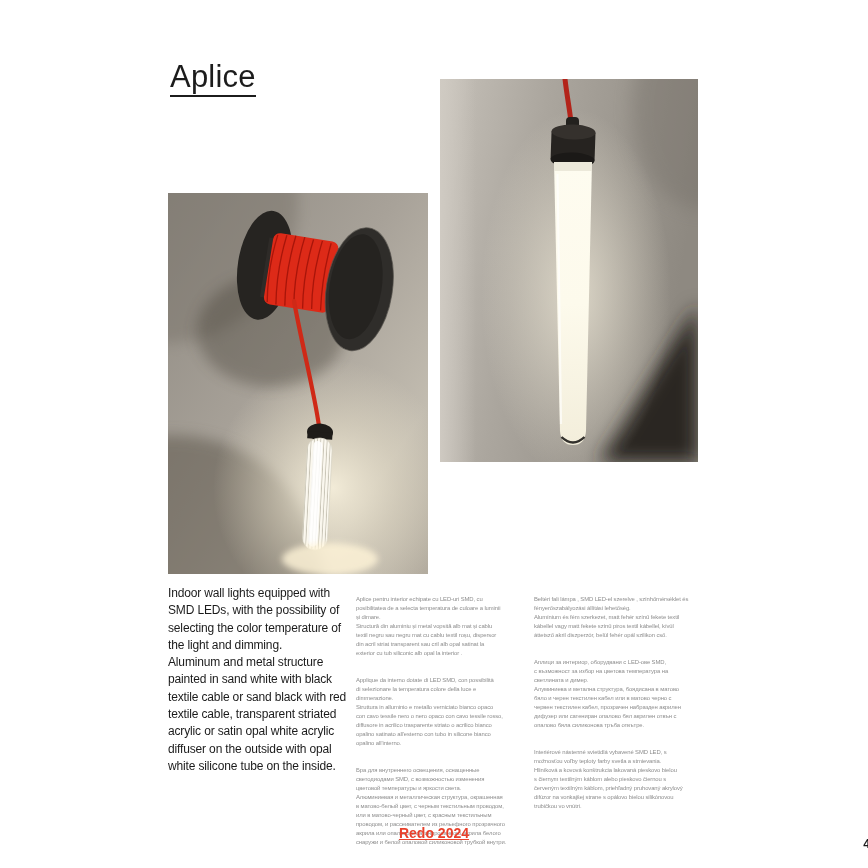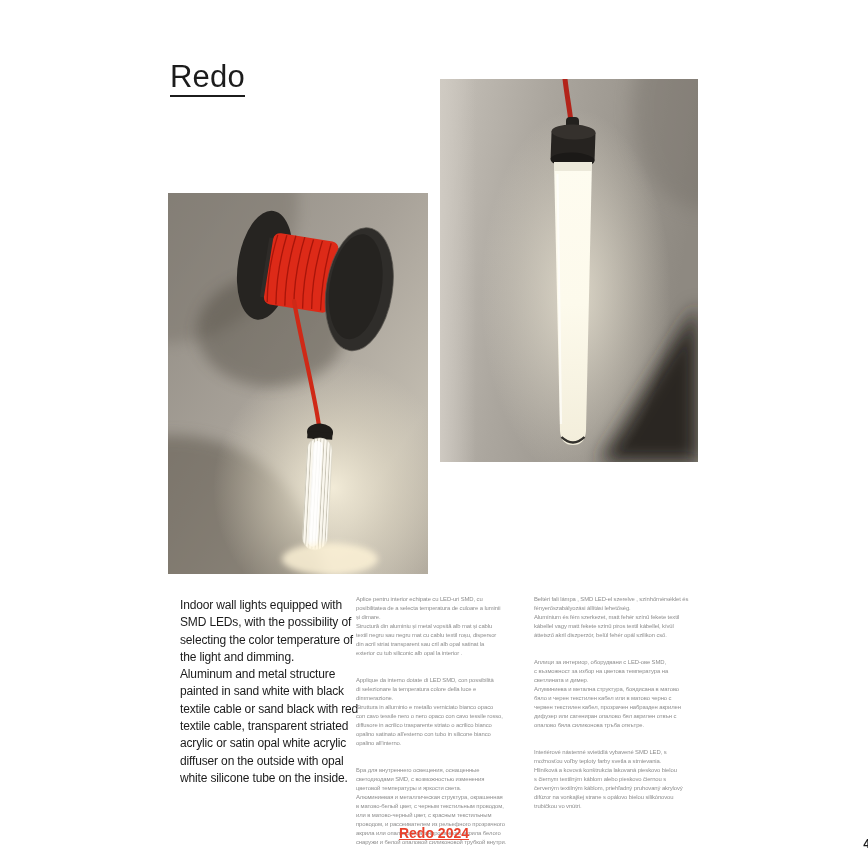--- a/index.html
+++ b/index.html
@@ -15,21 +15,21 @@
     font-size: 31px; font-weight: 500; color: #1c1c1c;
     letter-spacing: 0.2px; line-height: 1;
     border-bottom: 2px solid #1c1c1c; padding-bottom: 3px;
     display: inline-block;
   }
   .img-left  { position: absolute; left: 168px; top: 193px; width: 260px; height: 381px; }
   .img-right { position: absolute; left: 440px; top: 79px;  width: 258px; height: 383px; }
   .desc-en {
     position: absolute; left: 168px; top: 585px; width: 210px;
     font-size: 12px; line-height: 17.3px; letter-spacing: -0.15px;
-    color: #1b1b1b; white-space: pre-line; margin: 12px;
+    color: #1b1b1b; white-space: pre-line; margin: 0;
   }
   .lang-col {
     position: absolute; top: 586px;
     font-size: 5.9px; line-height: 9px; letter-spacing: -0.1px;
     color: #8e8e8e; white-space: pre-line;
   }
   .lang-col p { margin: 0 0 9px 0; }
   .col-mid   { left: 356px; width: 165px; }
   .col-right { left: 534px; width: 170px; }
   .footer-brand {
@@ -41,21 +41,21 @@
     position: absolute; left: 0; top: 837px; width: 868px;
     text-align: right; font-size: 12.5px; font-weight: 600;
     color: #1b1b1b;
     padding-left: 16px;
   }
   svg { display: block; }
 </style>
 </head>
 <body>
 
-<h1 class="page-title">Redo</h1>
+<h1 class="page-title">Aplice</h1>
 
 <div class="img-left">
   <svg viewBox="0 0 260 381" width="260" height="381" role="img">
     <defs>
       <linearGradient id="wallL" x1="0" y1="0" x2="1" y2="1">
         <stop offset="0" stop-color="#8f8a82"></stop>
         <stop offset="0.45" stop-color="#a8a299"></stop>
         <stop offset="0.78" stop-color="#c2bcb0"></stop>
         <stop offset="1" stop-color="#b3ac9f"></stop>
       </linearGradient>

